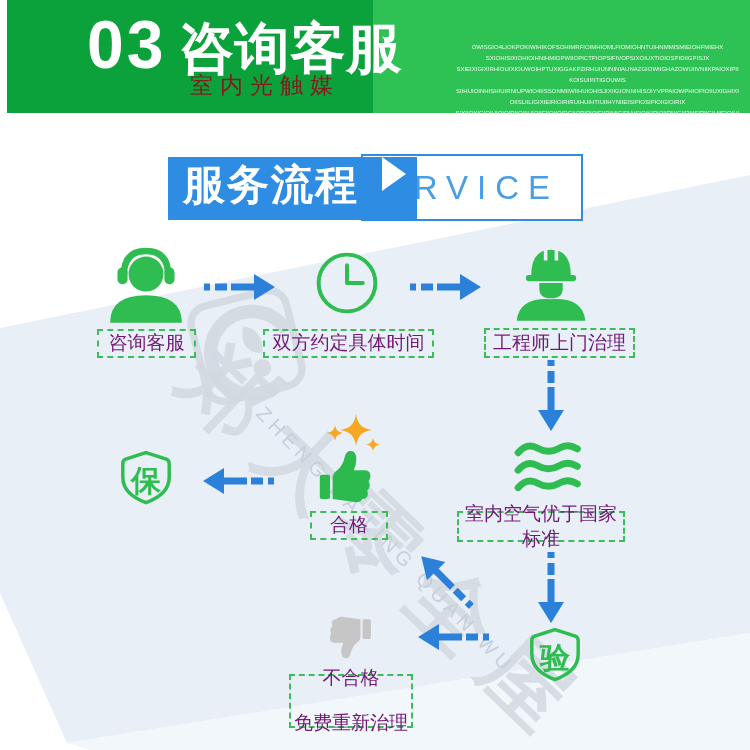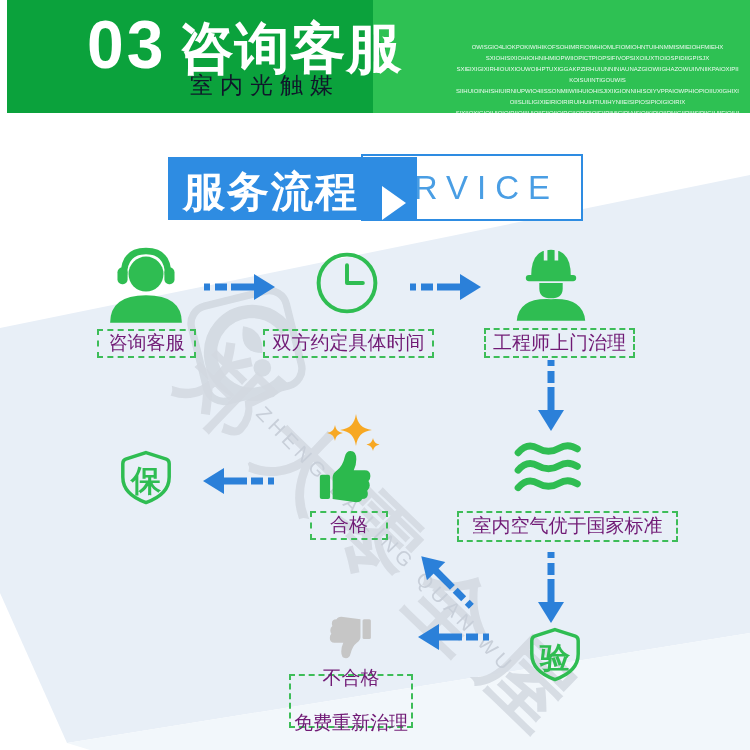--- a/index.html
+++ b/index.html
@@ -22,31 +22,31 @@
 
   
   .header{position:absolute;left:0;top:0;width:750px;height:113px;background:#2ec153;z-index:4;margin-left:7px;}
   .header-dark{position:absolute;left:0;top:0;width:366px;height:113px;background:#0ba23c;}
   .header-chev{position:absolute;left:366px;top:34px;width:0;height:0;
                border-left:13px solid #0ba23c;border-top:14px solid transparent;border-bottom:14px solid transparent;}
   .header-line1{position:absolute;left:80px;top:6px;display:flex;align-items:baseline;color:#fff;}
   .header-num{font-size:66px;font-weight:800;letter-spacing:3px;transform:scaleY(1.05);}
   .header-title{font-size:55px;font-weight:800;margin-left:12px;letter-spacing:1px;}
   .header-sub{position:absolute;left:158px;top:70px;width:200px;text-align:center;
-              font-size:23px;color:#0f172a;letter-spacing:7px;}
+              font-size:23px;color:#7f1d1d;letter-spacing:7px;}
   .fineprint{position:absolute;left:448px;top:42px;width:285px;font-size:6px;line-height:11px;
              color:rgba(255,255,255,.92);text-align:center;word-break:break-all;}
 
   
   .service-box{position:absolute;left:361px;top:154px;width:222px;height:67px;box-sizing:border-box;
                border:2px solid #2e8ce2;background:#fff;z-index:2;display:flex;align-items:center;
                justify-content:flex-end;padding-right:22px;}
   .service-text{font-size:33px;color:#4a9ee4;letter-spacing:9px;font-weight:400;}
   .bar{position:absolute;left:168px;top:157px;width:249px;height:63px;background:#2e8ce2;z-index:3;
-       display:flex;align-items:flex-end;justify-content:space-between;box-sizing:border-box;padding:0 11px 0 15px;}
+       display:flex;align-items:flex-start;justify-content:space-between;box-sizing:border-box;padding:0 11px 0 15px;}
   .bar-title{font-size:42px;color:#fff;font-weight:700;letter-spacing:2px;}
   .bar-play{width:0;height:0;border-left:24px solid #fff;border-top:17px solid transparent;border-bottom:17px solid transparent;}
 
   
   .icon{position:absolute;z-index:3;}
   .step-label{position:absolute;box-sizing:border-box;border:2px dashed #3dbd58;color:#701a75;
               font-size:19px;text-align:center;display:flex;flex-direction:column;align-items:center;
               justify-content:center;line-height:1.3;z-index:3;}
   .arrow{position:absolute;width:72px;height:26px;z-index:3;}
   .arrow svg{display:block;width:100%;height:100%;}
@@ -183,21 +183,21 @@
       </svg>
   </div>
 
   <svg class="icon" style="left:512px;top:440px;width:76px;height:62px;" viewBox="0 0 100 80">
     <g fill="none" stroke="#2fbd52" stroke-width="9" stroke-linecap="round">
       <path d="M8 16 q12 -14 26 -6 q14 8 28 0 q12 -7 24 1"></path>
       <path d="M8 39 q12 -14 26 -6 q14 8 28 0 q12 -7 24 1"></path>
       <path d="M8 62 q12 -14 26 -6 q14 8 28 0 q12 -7 24 1"></path>
     </g>
   </svg>
-  <div class="step-label" style="left:457px;top:511px;width:221px;height:31px;">
+  <div class="step-label" style="left:457px;top:511px;width:168px;height:31px;">
     <span>室内空气优于国家标准</span>
   </div>
 
   <svg class="icon" style="left:326px;top:412px;width:60px;height:42px;" viewBox="0 0 120 84" fill="#f7a823">
     <path d="M60 4 C63 24 72 33 92 36 C72 39 63 48 60 68 C57 48 48 39 28 36 C48 33 57 24 60 4"></path>
     <path d="M18 26 C20 36 24 40 34 42 C24 44 20 48 18 58 C16 48 12 44 2 42 C12 40 16 36 18 26"></path>
     <path d="M94 52 C96 60 99 63 107 65 C99 67 96 70 94 78 C92 70 89 67 81 65 C89 63 92 60 94 52"></path>
   </svg>
   <svg class="icon" style="left:316px;top:444px;width:64px;height:64px;" viewBox="0 0 100 100" fill="#2cb94d">
     <rect x="6" y="48" width="16" height="38" rx="3"></rect>

